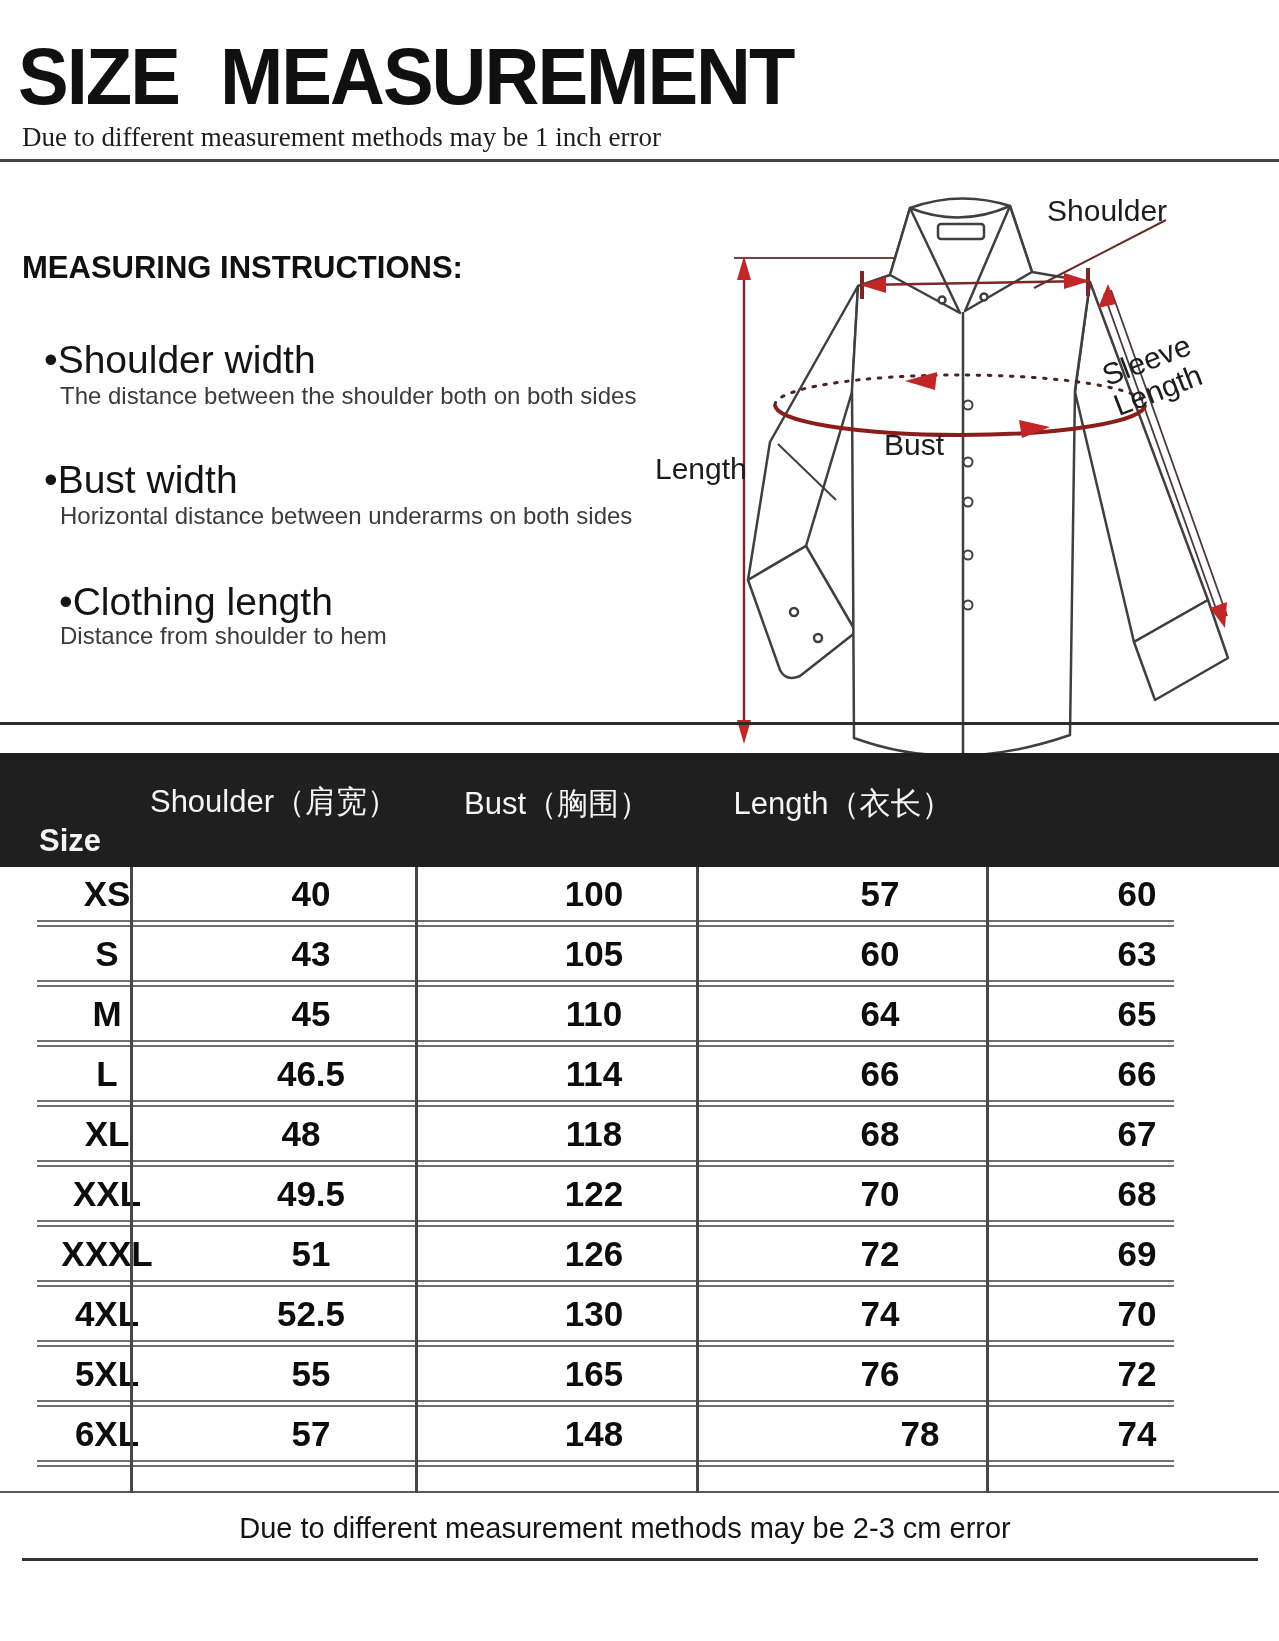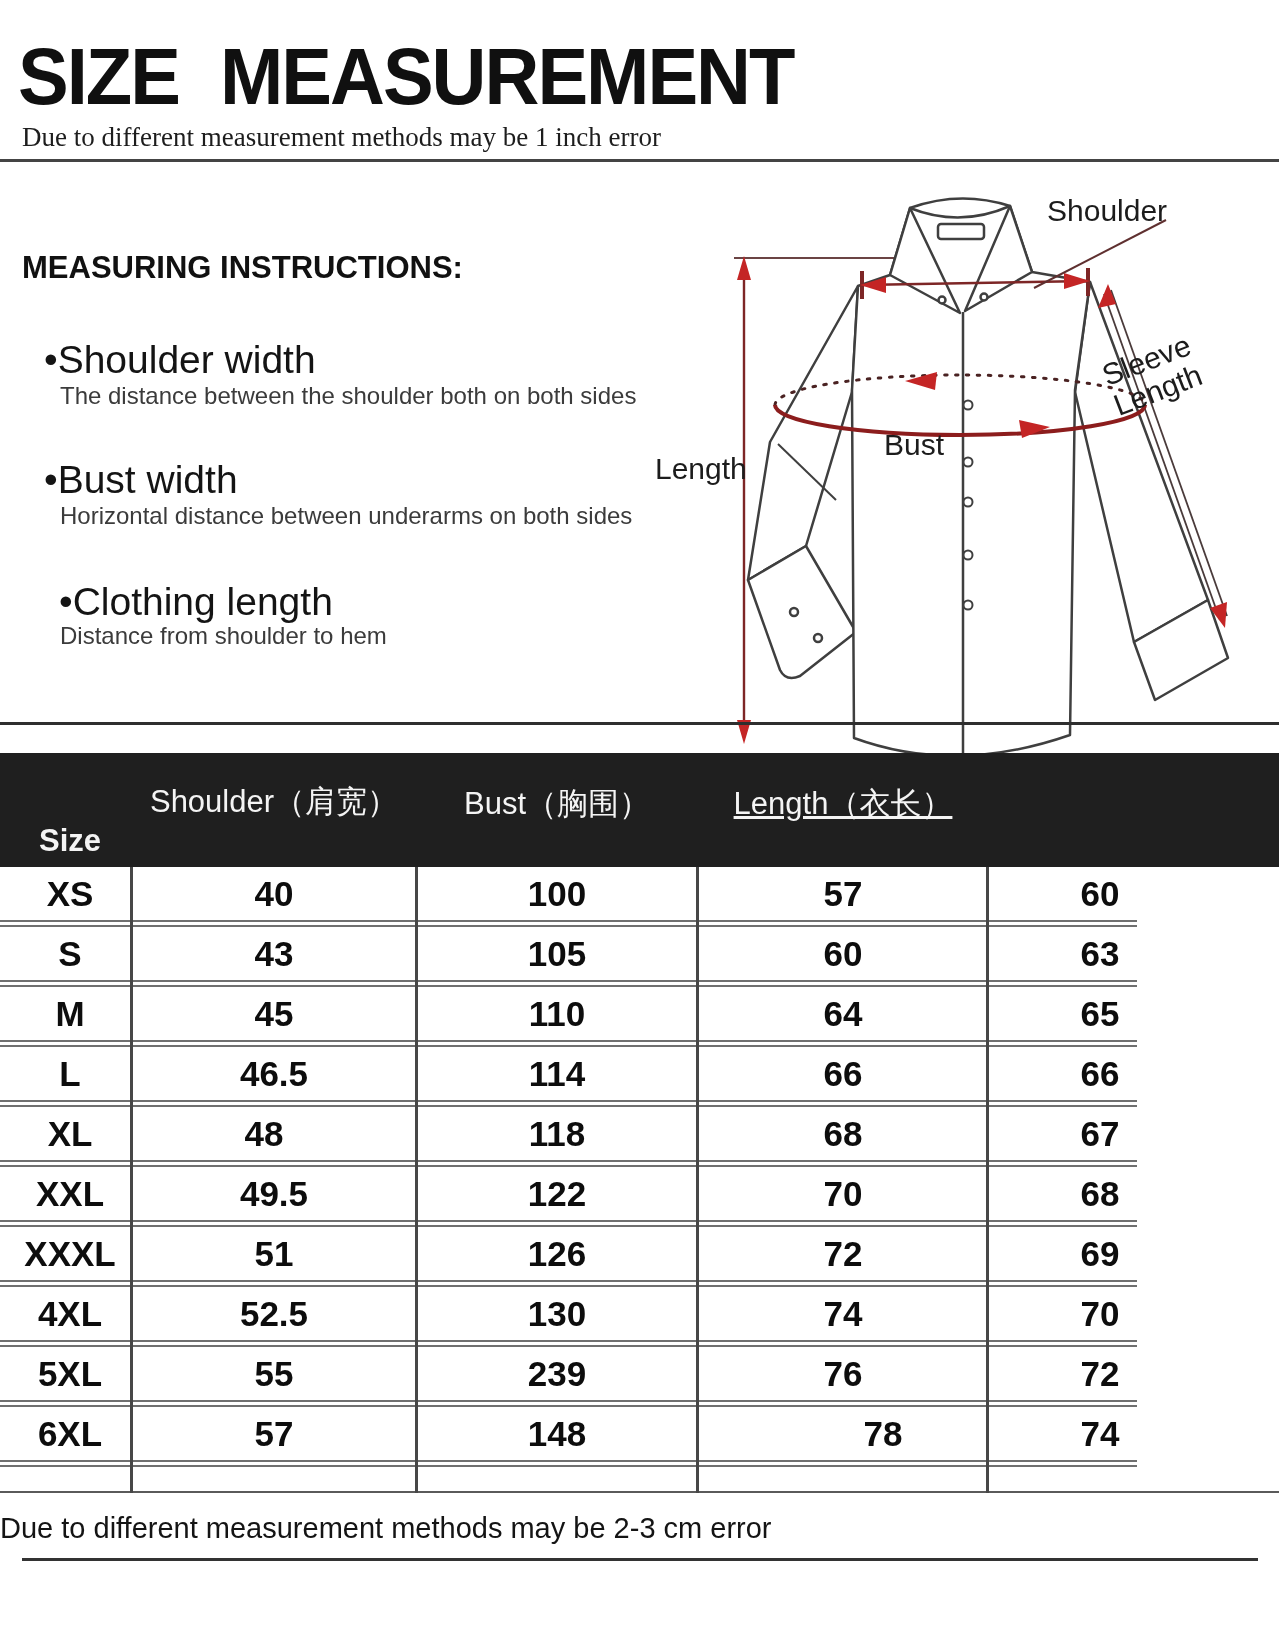--- a/index.html
+++ b/index.html
@@ -43,35 +43,35 @@
 
   
   .tbl-header{
     left:0;top:753px;width:1279px;height:114px;background:#1f1f1f;color:#f4f4f4;
   }
   .hcell{position:absolute;font-size:31px;font-weight:500;white-space:nowrap;
          transform:translateX(-50%);margin-top:8px;}
   .hc-size{left:70px;top:62px;font-weight:bold;}
   .hc-1{left:274px;top:20px;}
   .hc-2{left:557px;top:22px;}
-  .hc-3{left:843px;top:22px;text-decoration:underline;}
+  .hc-3{left:843px;top:22px;}
   .hc-4{left:1133px;top:20px;}
 
-  .rows{left:0;top:867px;width:1137px;}
+  .rows{left:0;top:867px;width:1137px;padding-left:37px;}
   .trow{display:flex;height:60px;box-sizing:border-box;
         border-bottom:7px double #6f6f6f;align-items:center;}
   .tcell{font-size:35px;font-weight:700;color:#0d0d0d;text-align:center;
          position:absolute;transform:translateX(-50%);white-space:nowrap;}
   .trow{position:relative;}
   .vline{position:absolute;top:867px;width:3px;height:626px;background:#474747;z-index:5;}
   .v1{left:130px;} .v2{left:415px;} .v3{left:696px;} .v4{left:986px;}
   .tbl-bottom-line{left:0;top:1491px;width:1279px;height:2px;background:#5a5a5a;}
 
   .note{
-    left:0;top:1512px;width:1250px;text-align:left;font-size:29px;color:#141414;
+    left:0;top:1512px;width:1250px;text-align:center;font-size:29px;color:#141414;
   }
   .rule-bottom{left:22px;top:1558px;width:1236px;height:3px;background:#333;}
 </style>
 </head>
 <body>
 
 <div class="abs main-title">SIZE MEASUREMENT</div>
 <div class="abs sub-title">Due to different measurement methods may be 1 inch error</div>
 <div class="abs rule rule-top"></div>
 
@@ -228,21 +228,21 @@
   <div class="trow">
     <span class="tcell" style="left:70px">4XL</span>
     <span class="tcell" style="left:274px">52.5</span>
     <span class="tcell" style="left:557px">130</span>
     <span class="tcell" style="left:843px">74</span>
     <span class="tcell" style="left:1100px">70</span>
   </div>
   <div class="trow">
     <span class="tcell" style="left:70px">5XL</span>
     <span class="tcell" style="left:274px">55</span>
-    <span class="tcell" style="left:557px">239</span>
+    <span class="tcell" style="left:557px">165</span>
     <span class="tcell" style="left:843px">76</span>
     <span class="tcell" style="left:1100px">72</span>
   </div>
   <div class="trow">
     <span class="tcell" style="left:70px">6XL</span>
     <span class="tcell" style="left:274px">57</span>
     <span class="tcell" style="left:557px">148</span>
     <span class="tcell" style="left:883px">78</span>
     <span class="tcell" style="left:1100px">74</span>
   </div>

